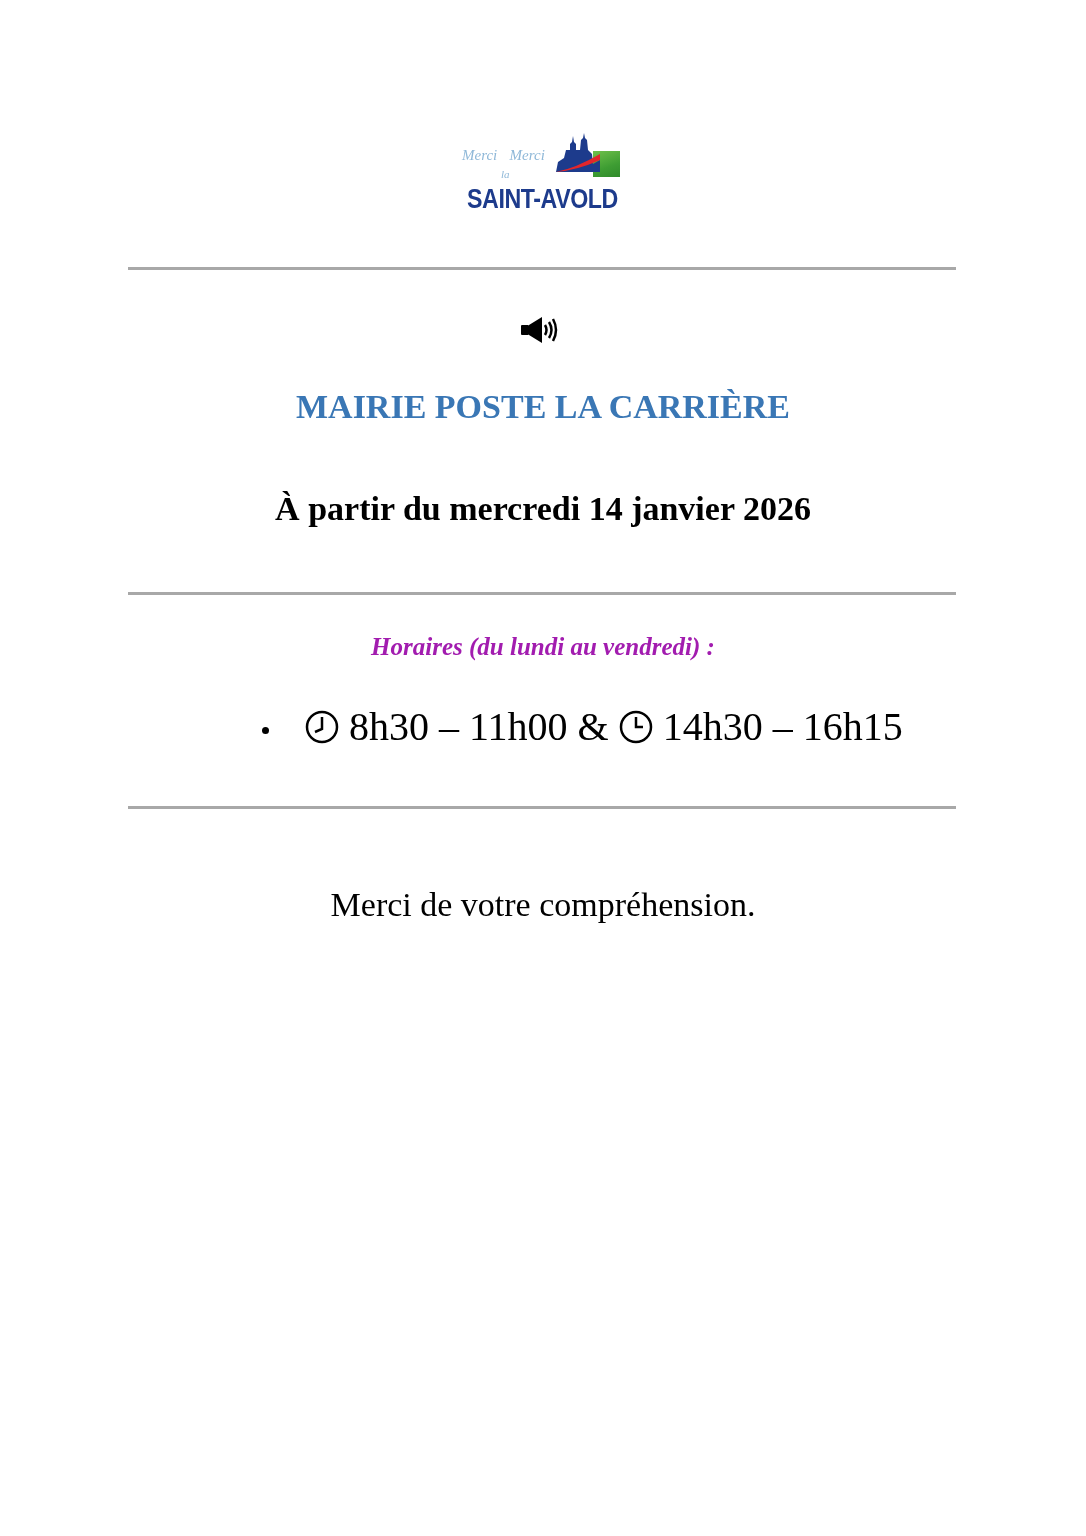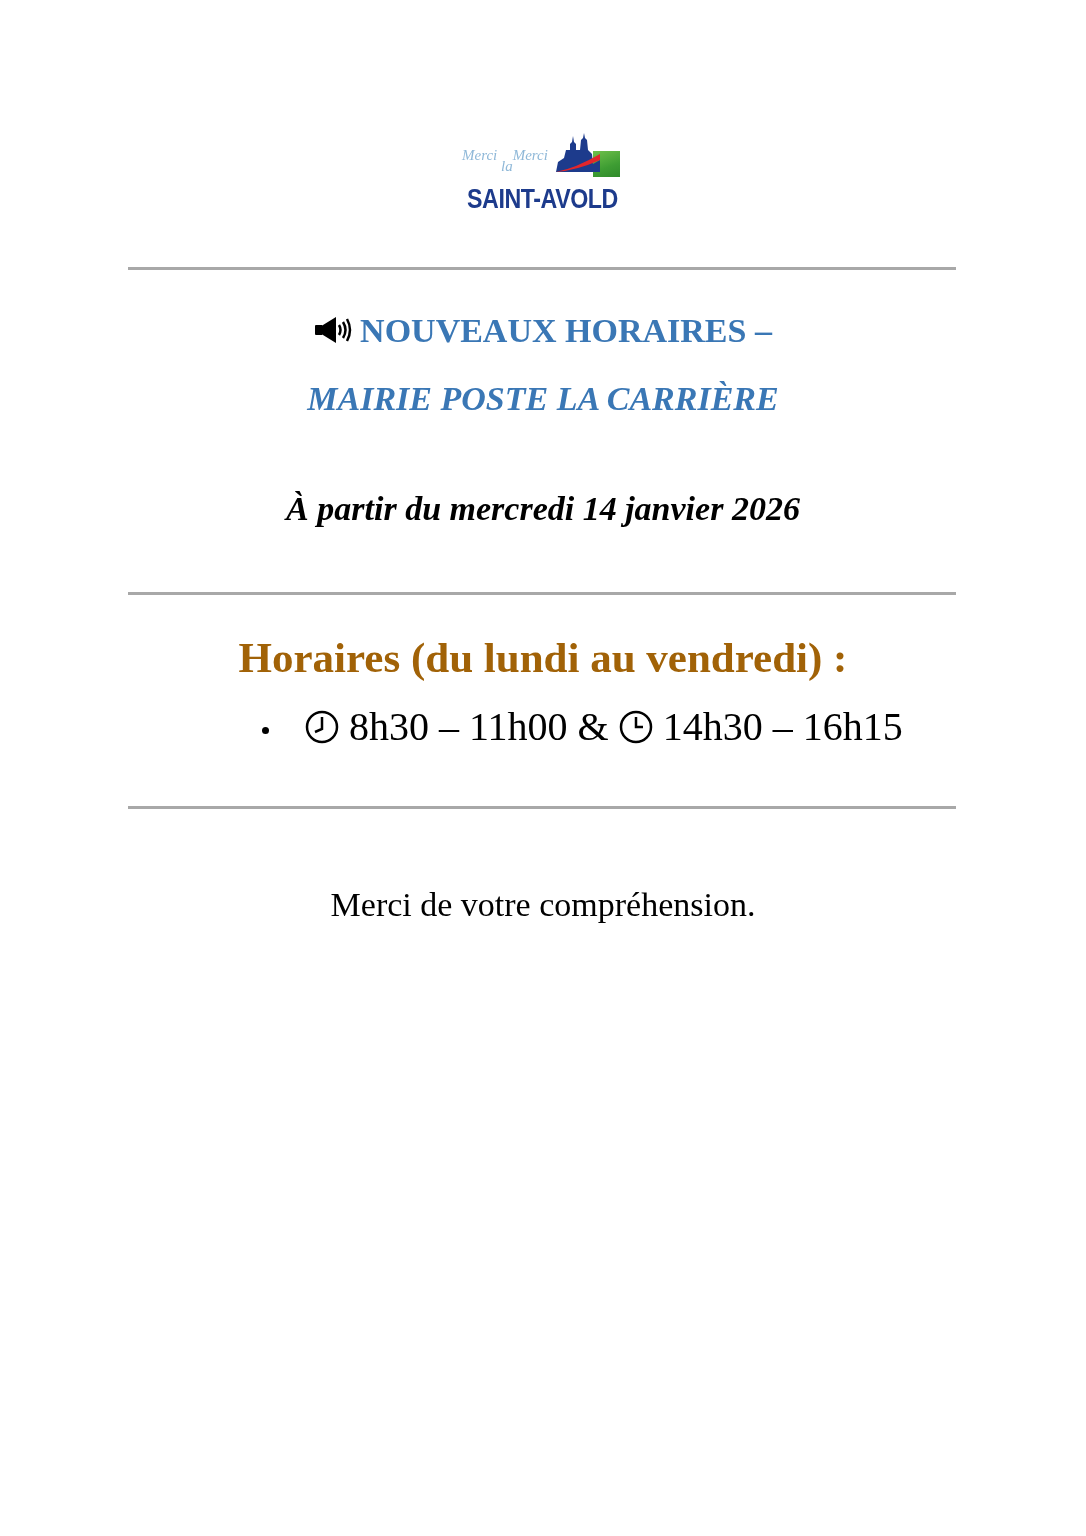--- a/index.html
+++ b/index.html
@@ -1,33 +1,33 @@
 <!DOCTYPE html>
 <html><head>
   <meta charset="utf-8">
   <style>
     html, body { margin: 0; padding: 0; background: #ffffff; }
     body { width: 1086px; height: 1536px; position: relative; overflow: hidden;
            font-family: "Liberation Serif", "DejaVu Serif", serif; color: #000; }
     .logo { position: absolute; left: 462px; top: 132px; width: 162px; height: 86px; }
     .logo-tagline { position: absolute; left: 0; top: 15px; font-family: "Liberation Serif", serif;
                     font-style: italic; font-size: 15px; color: #8fb8d8; letter-spacing: 0px; white-space: nowrap; }
-    .logo-tagline .small { font-size: 15px; position: relative; top: 11px; }
+    .logo-tagline .small { font-size: 11px; position: relative; top: 18px; }
     .logo-green { position: absolute; left: 131px; top: 19px; width: 27px; height: 26px;
                   background: linear-gradient(160deg,#6fc04a 0%,#3e9d33 60%,#2f8a2b 100%); }
     .logo-church { position: absolute; left: 94px; top: 0px; width: 44px; height: 40px; }
     .logo-name { position: absolute; left: 5px; top: 52px; font-family: "Liberation Sans", sans-serif;
                  font-weight: bold; font-size: 27px; color: #1d3b8c; letter-spacing: -0.5px;
                  transform: scaleX(0.86); transform-origin: left top; white-space: nowrap; }
     .rule { position: absolute; left: 128px; width: 828px; height: 3px; background: #a8a8a8; }
     .center { position: absolute; left: 0; width: 1086px; text-align: center; white-space: nowrap; }
     .title { font-weight: bold; font-size: 34px; color: #3a77b5; }
     .speaker { display: inline-block; vertical-align: -3px; margin-right: 8px; }
-    .subtitle { font-weight: bold; font-style: italic; font-size: 34px; color: #000; }
-    .hours-heading { font-weight: bold; font-size: 43px; color: #a16207; }
+    .subtitle { font-weight: bold; font-size: 34px; color: #000; }
+    .hours-heading { font-weight: bold; font-size: 25px; color: #a21caf; font-style: italic; }
     .hours-line { position: absolute; left: 262px; top: 703px; font-size: 40px; white-space: nowrap; }
     .bullet { display: inline-block; width: 7px; height: 7px; border-radius: 50%; background: #000;
               vertical-align: 6px; margin-right: 26px; }
     .clock { display: inline-block; vertical-align: -4px; margin-right: 10px; }
     .closing { font-size: 34px; }
   </style>
 </head>
 <body>
 
 <div class="logo">
@@ -45,23 +45,23 @@
 
 <div class="rule" style="top:267px;"></div>
 
 <div class="center title" style="top:312px;">
   <svg class="speaker" width="38" height="30" viewBox="0 0 38 30">
     <rect x="1" y="10" width="8" height="10" rx="1" fill="#000"></rect>
     <path d="M9 10 L22 2 L22 28 L9 20 Z" fill="#000"></path>
     <path d="M25 10 Q28 15 25 20" stroke="#000" stroke-width="2.5" fill="none"></path>
     <path d="M29 7 Q34 15 29 23" stroke="#000" stroke-width="2.5" fill="none"></path>
     <path d="M33 4 Q39 15 33 26" stroke="#000" stroke-width="2.5" fill="none"></path>
-  </svg><span>NOUVEAUX HORAIRES –</span>
+  </svg>
 </div>
-<div class="center title" style="top:380px;font-style:italic;">MAIRIE POSTE LA CARRIÈRE</div>
+<div class="center title" style="top:388px;">MAIRIE POSTE LA CARRIÈRE</div>
 
 <div class="center subtitle" style="top:490px;">À partir du mercredi 14 janvier 2026</div>
 
 <div class="rule" style="top:592px;"></div>
 
 <div class="center hours-heading" style="top:633px;">Horaires (du lundi au vendredi) :</div>
 
 <div class="hours-line">
   <span class="bullet"></span>
   <svg class="clock" width="34" height="34" viewBox="0 0 34 34">

